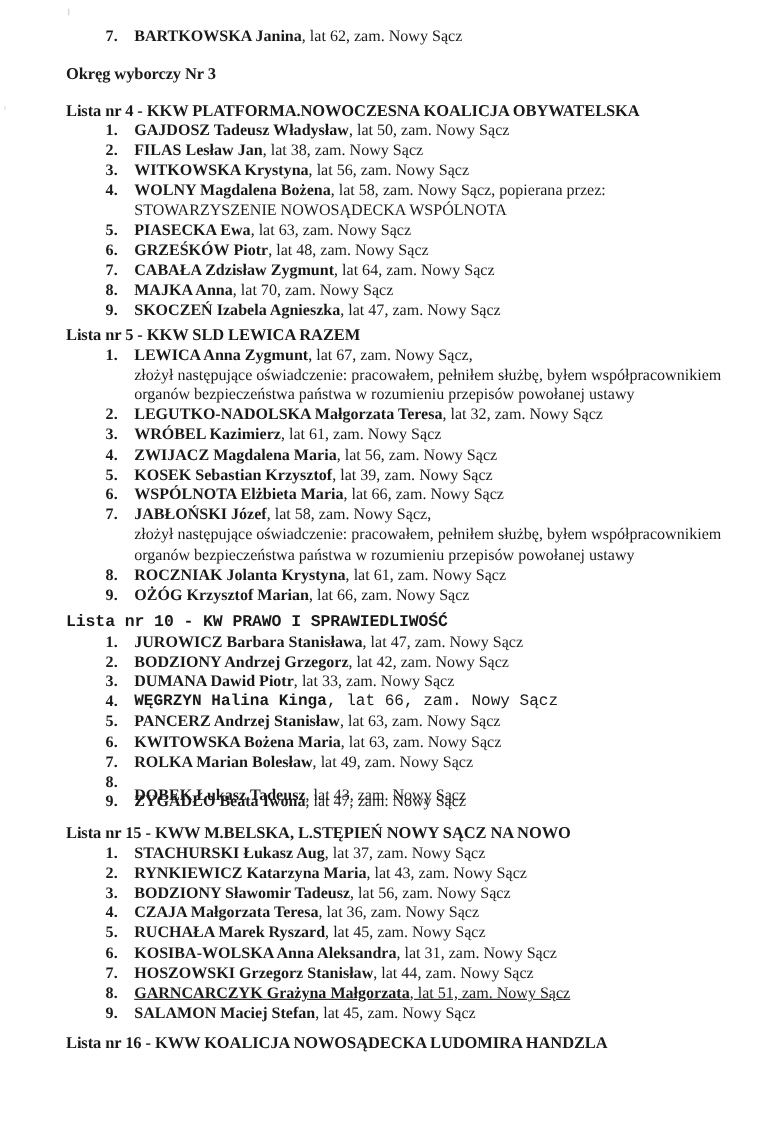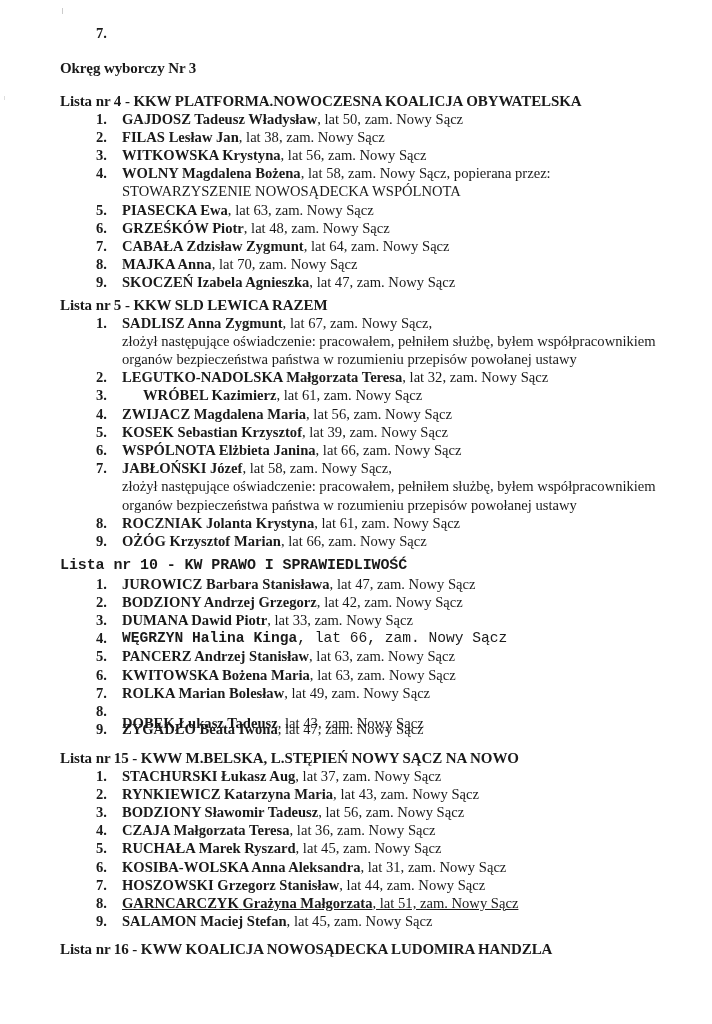--- a/index.html
+++ b/index.html
@@ -19,20 +19,21 @@
   .speck2 { position: absolute; left: 4px; top: 96px; width: 1px; height: 4px; background: #ddd; }
 </style>
 </head>
 <body>
 
 <div class="page">
   <div class="speck"></div>
   <div class="speck2"></div>
 
   <span class="num" style="top:24px">7.</span>
+  <span class="cand" style="top:24px"><b><span>BARTKOWSKA</span> <span>Janina</span></b><span>, lat 62, zam. Nowy Sącz</span></span>
 
   <div class="line hdr" style="top:59px">Okręg wyborczy Nr 3</div>
 
   <div id="lists-container">
       <div class="line hdr" style="top: 92px;">Lista nr 4 - KKW PLATFORMA.NOWOCZESNA KOALICJA OBYWATELSKA</div>
       <span class="num" style="top: 109.5px;">1.</span>
       <span class="cand" style="top: 109.5px;"><b><span>GAJDOSZ</span> <span>Tadeusz Władysław</span></b><span>, lat 50, zam. Nowy Sącz</span></span>
       <span class="num" style="top: 127.7px;">2.</span>
       <span class="cand" style="top: 127.7px;"><b><span>FILAS</span> <span>Lesław Jan</span></b><span>, lat 38, zam. Nowy Sącz</span></span>
       <span class="num" style="top: 145.9px;">3.</span>
@@ -45,33 +46,33 @@
       <span class="num" style="top: 218.7px;">6.</span>
       <span class="cand" style="top: 218.7px;"><b><span>GRZEŚKÓW</span> <span>Piotr</span></b><span>, lat 48, zam. Nowy Sącz</span></span>
       <span class="num" style="top: 236.9px;">7.</span>
       <span class="cand" style="top: 236.9px;"><b><span>CABAŁA</span> <span>Zdzisław Zygmunt</span></b><span>, lat 64, zam. Nowy Sącz</span></span>
       <span class="num" style="top: 255.1px;">8.</span>
       <span class="cand" style="top: 255.1px;"><b><span>MAJKA</span> <span>Anna</span></b><span>, lat 70, zam. Nowy Sącz</span></span>
       <span class="num" style="top: 273.3px;">9.</span>
       <span class="cand" style="top: 273.3px;"><b><span>SKOCZEŃ</span> <span>Izabela Agnieszka</span></b><span>, lat 47, zam. Nowy Sącz</span></span>
       <div class="line hdr" style="top: 296px;">Lista nr 5 - KKW SLD LEWICA RAZEM</div>
       <span class="num" style="top: 313.5px;">1.</span>
-      <span class="cand" style="top: 313.5px;"><b><span>SADLISZ</span> <span>Anna Zygmunt</span></b><span>, lat 67, zam. Nowy Sącz,</span></span>
+      <span class="cand" style="top: 313.5px;"><b><span>LEWICA</span> <span>Anna Zygmunt</span></b><span>, lat 67, zam. Nowy Sącz,</span></span>
       <span class="cont" style="top: 331.7px;">złożył następujące oświadczenie: pracowałem, pełniłem służbę, byłem współpracownikiem</span>
       <span class="cont" style="top: 349.9px;">organów bezpieczeństwa państwa w rozumieniu przepisów powołanej ustawy</span>
       <span class="num" style="top: 368.1px;">2.</span>
       <span class="cand" style="top: 368.1px;"><b><span>LEGUTKO-NADOLSKA</span> <span>Małgorzata Teresa</span></b><span>, lat 32, zam. Nowy Sącz</span></span>
       <span class="num" style="top: 386.3px;">3.</span>
-      <span class="cand" style="top: 386.3px; margin-left: 21px;"><b><span>WRÓBEL</span> <span>Kazimierz</span></b><span>, lat 61, zam. Nowy Sącz</span></span>
+      <span class="cand" style="top: 386.3px;"><b><span>WRÓBEL</span> <span>Kazimierz</span></b><span>, lat 61, zam. Nowy Sącz</span></span>
       <span class="num" style="top: 404.5px;">4.</span>
       <span class="cand" style="top: 404.5px;"><b><span>ZWIJACZ</span> <span>Magdalena Maria</span></b><span>, lat 56, zam. Nowy Sącz</span></span>
       <span class="num" style="top: 422.7px;">5.</span>
       <span class="cand" style="top: 422.7px;"><b><span>KOSEK</span> <span>Sebastian Krzysztof</span></b><span>, lat 39, zam. Nowy Sącz</span></span>
       <span class="num" style="top: 440.9px;">6.</span>
-      <span class="cand" style="top: 440.9px;"><b><span>WSPÓLNOTA</span> <span>Elżbieta Janina</span></b><span>, lat 66, zam. Nowy Sącz</span></span>
+      <span class="cand" style="top: 440.9px;"><b><span>WSPÓLNOTA</span> <span>Elżbieta Maria</span></b><span>, lat 66, zam. Nowy Sącz</span></span>
       <span class="num" style="top: 459.1px;">7.</span>
       <span class="cand" style="top: 459.1px;"><b><span>JABŁOŃSKI</span> <span>Józef</span></b><span>, lat 58, zam. Nowy Sącz,</span></span>
       <span class="cont" style="top: 477.3px;">złożył następujące oświadczenie: pracowałem, pełniłem służbę, byłem współpracownikiem</span>
       <span class="cont" style="top: 495.5px;">organów bezpieczeństwa państwa w rozumieniu przepisów powołanej ustawy</span>
       <span class="num" style="top: 513.7px;">8.</span>
       <span class="cand" style="top: 513.7px;"><b><span>ROCZNIAK</span> <span>Jolanta Krystyna</span></b><span>, lat 61, zam. Nowy Sącz</span></span>
       <span class="num" style="top: 531.9px;">9.</span>
       <span class="cand" style="top: 531.9px;"><b><span>OŻÓG</span> <span>Krzysztof Marian</span></b><span>, lat 66, zam. Nowy Sącz</span></span>
       <div class="line hdr" style="top: 557px; font-family: Liberation Mono, monospace;">Lista nr 10 - KW PRAWO I SPRAWIEDLIWOŚĆ</div>
       <span class="num" style="top: 574.5px;">1.</span>

